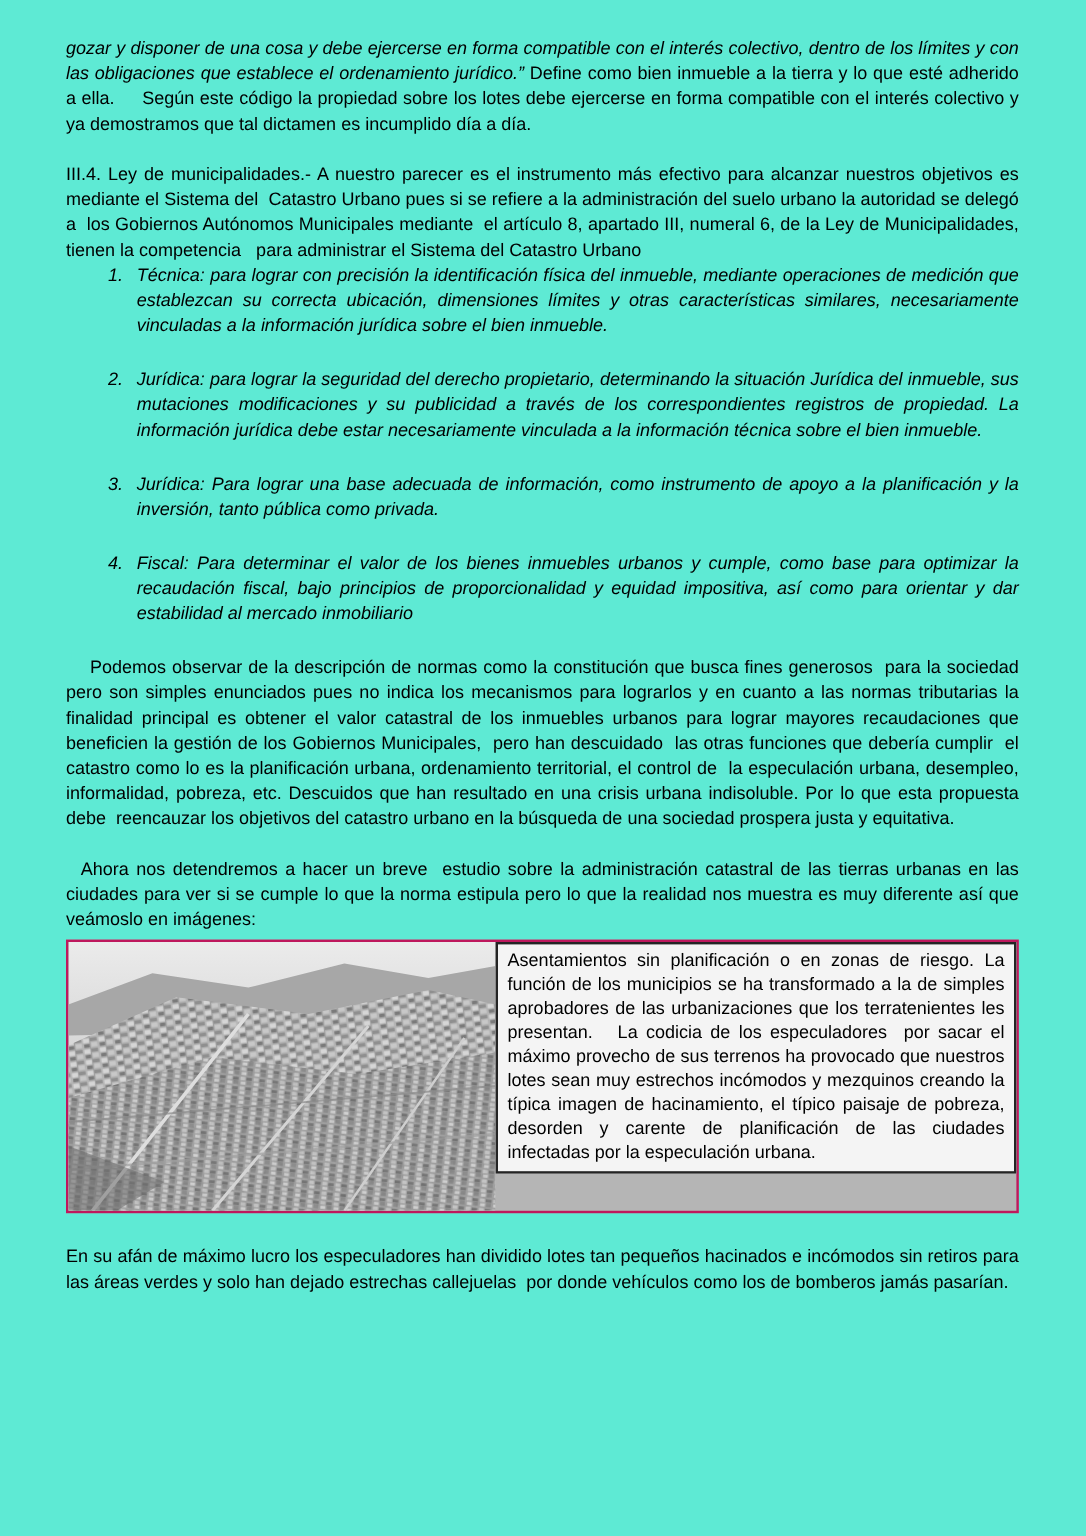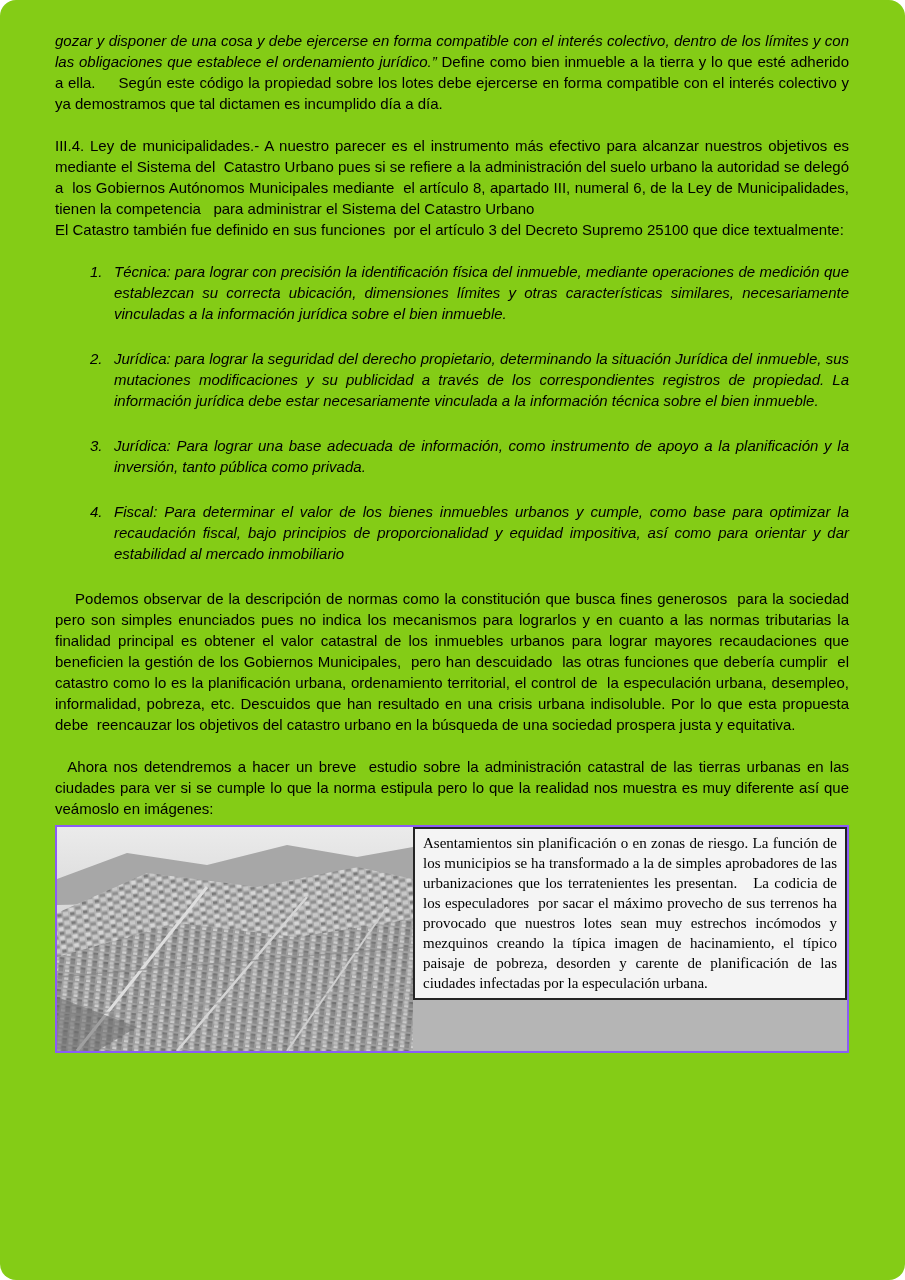--- a/index.html
+++ b/index.html
@@ -12,22 +12,21 @@
     color: #000000;
     font-family: "Liberation Sans", sans-serif;
     font-size: 15px;
     line-height: 21px;
   }
   .page {
     box-sizing: border-box;
     width: 905px;
     min-height: 1280px;
     padding: 30px 56px 40px 55px;
-    background: #84cc16;
-    border-radius: 16px;
+    background: #5eead4;
   }
   .para {
     margin: 0 0 21px 0;
     text-align: justify;
     white-space: pre-wrap;
   }
   .para.no-gap { margin-bottom: 0; }
   .para.tight { margin-bottom: 6px; }
   .i  { font-style: italic; }
   .b  { font-weight: normal; }
@@ -44,24 +43,23 @@
     width: 24px;
     font-style: italic;
   }
   .li-text {
     flex: 1;
     text-align: justify;
     white-space: pre-wrap;
   }
   .figure {
     display: flex;
-    border: 2px solid #8b5cf6;
+    border: 2px solid #be185d;
     background: #b5b5b5;
     margin: 0 0 26px 0;
-    font-family: Liberation Serif, serif;
   }
   .figure-photo {
     flex: none;
     width: 356px;
     height: 224px;
     overflow: hidden;
   }
   .figure-photo svg { display: block; }
   .figure-right {
     flex: 1;
@@ -79,21 +77,20 @@
 </style>
 </head>
 <body>
 
 <div class="page">
 
   <p class="para"><span class="i">gozar y disponer de una cosa y debe ejercerse en forma compatible con el interés colectivo, dentro de los límites y con las obligaciones que establece el ordenamiento jurídico.”</span><span> Define como bien inmueble a la tierra y lo que esté adherido a ella.     Según este código la propiedad sobre los lotes debe ejercerse en forma compatible con el interés colectivo y ya demostramos que tal dictamen es incumplido día a día.</span></p>
 
   <p class="para no-gap"><span class="b">III.4. Ley de municipalidades.-</span><span> A nuestro parecer es el instrumento más efectivo para alcanzar nuestros objetivos es mediante el Sistema del  Catastro Urbano pues si se refiere a la administración del suelo urbano la autoridad se delegó a  los Gobiernos Autónomos Municipales mediante  el artículo 8, apartado III, numeral 6, de la Ley de Municipalidades, tienen la competencia   para administrar el Sistema del Catastro Urbano</span></p>
 
-  <p class="para"><span>El Catastro también fue definido en sus funciones  por el artículo 3 del Decreto Supremo 25100 que dice textualmente:</span></p>
 
 
   <div class="list">
 
     <div class="list-item">
         <span class="num">1.</span>
         <div class="li-text"><span class="i">Técnica: para lograr con precisión la identificación física del inmueble, mediante operaciones de medición que </span><span class="bi">establezcan su correcta ubicación</span><span class="i">, dimensiones límites y otras características similares, necesariamente vinculadas a la información jurídica sobre el bien inmueble.</span></div>
       </div>
 
     <div class="list-item">
@@ -151,14 +148,15 @@
         <path d="M0,150 L356,120" stroke="#8a8a8a" stroke-width="1.5" fill="none" opacity="0.7"></path>
         <path d="M0,190 L356,160" stroke="#9f9f9f" stroke-width="2" fill="none" opacity="0.7"></path>
         <polygon points="0,224 0,170 80,200 40,224" fill="#6e6e6e" opacity="0.55"></polygon>
       </svg>
     </div>
     <div class="figure-right">
       <div class="figure-caption"><span>Asentamientos sin planificación o en zonas de riesgo. La función de los municipios se ha transformado a la de simples aprobadores de las urbanizaciones que los terratenientes les presentan.   La codicia de los especuladores  por sacar el máximo provecho de sus terrenos ha provocado que nuestros lotes sean muy estrechos incómodos y mezquinos creando la típica imagen de hacinamiento, el típico paisaje de pobreza, desorden y carente de planificación de las ciudades infectadas por la especulación urbana.</span></div>
     </div>
   </div>
 
+  <p class="para"><span>En su afán de máximo lucro los especuladores han dividido lotes tan pequeños hacinados e incómodos sin retiros para las áreas verdes y solo han dejado estrechas callejuelas  por donde vehículos como los de bomberos jamás pasarían.</span></p>
 
 </div>
 
 </body></html>

